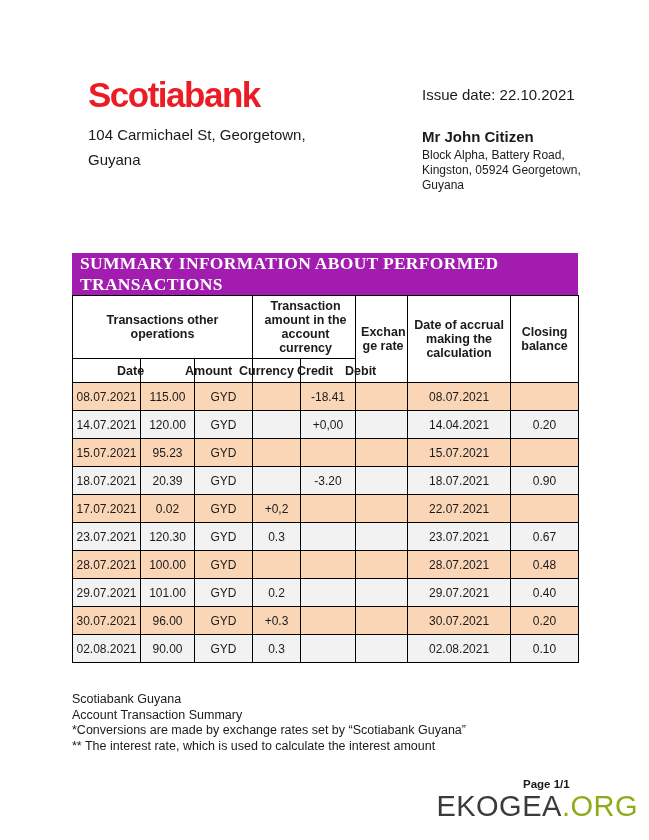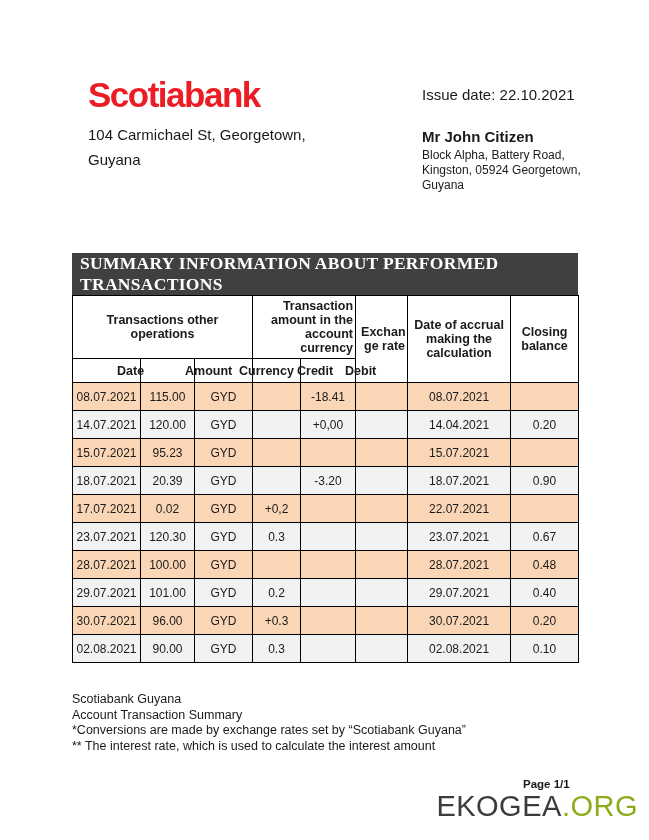--- a/index.html
+++ b/index.html
@@ -30,21 +30,21 @@
   .issue-block { position: absolute; left: 422px; top: 86px; width: 210px; }
   .issue-date { font-size: 15px; line-height: 18px; }
   .recipient-name { margin-top: 23px; font-size: 15px; font-weight: bold; line-height: 19px; }
   .recipient-address { font-size: 12px; line-height: 15px; margin-top: 2px; }
 
   
   .table-wrap { position: absolute; left: 72px; top: 253px; width: 506px; }
   .banner {
     width: 506px;
     height: 42px;
-    background: #404040;
+    background: #a21caf;
     color: #ffffff;
     font-family: "Liberation Serif", serif;
     font-weight: bold;
     font-size: 17.5px;
     letter-spacing: 0.3px;
     display: flex;
     align-items: center;
     padding-left: 8px;
   }
   table.doc-table {
@@ -55,21 +55,21 @@
   .doc-table th, .doc-table td { border: 1px solid #000; }
   .doc-table thead th {
     font-size: 12.5px;
     font-weight: bold;
     background: #ffffff;
     vertical-align: middle;
   }
   tr.group-row { height: 63px; }
   tr.sub-row { height: 24px; }
   .th-center { text-align: center; padding: 14px 3px; }
-  .th-left { text-align: right; padding: 2px 2px 2px 5px; }
+  .th-left { text-align: center; padding: 2px 2px 2px 5px; }
   .sub-row th { background: #C7C7C7; text-align: right; font-size: 12.5px; padding-left: 44px; }
   .doc-table tbody td {
     height: 28px;
     font-size: 12px;
     text-align: center;
     vertical-align: middle;
   }
   tbody tr.row-orange td { background: #FBD6B6; }
   tbody tr.row-gray td { background: #F2F2F2; }
 

